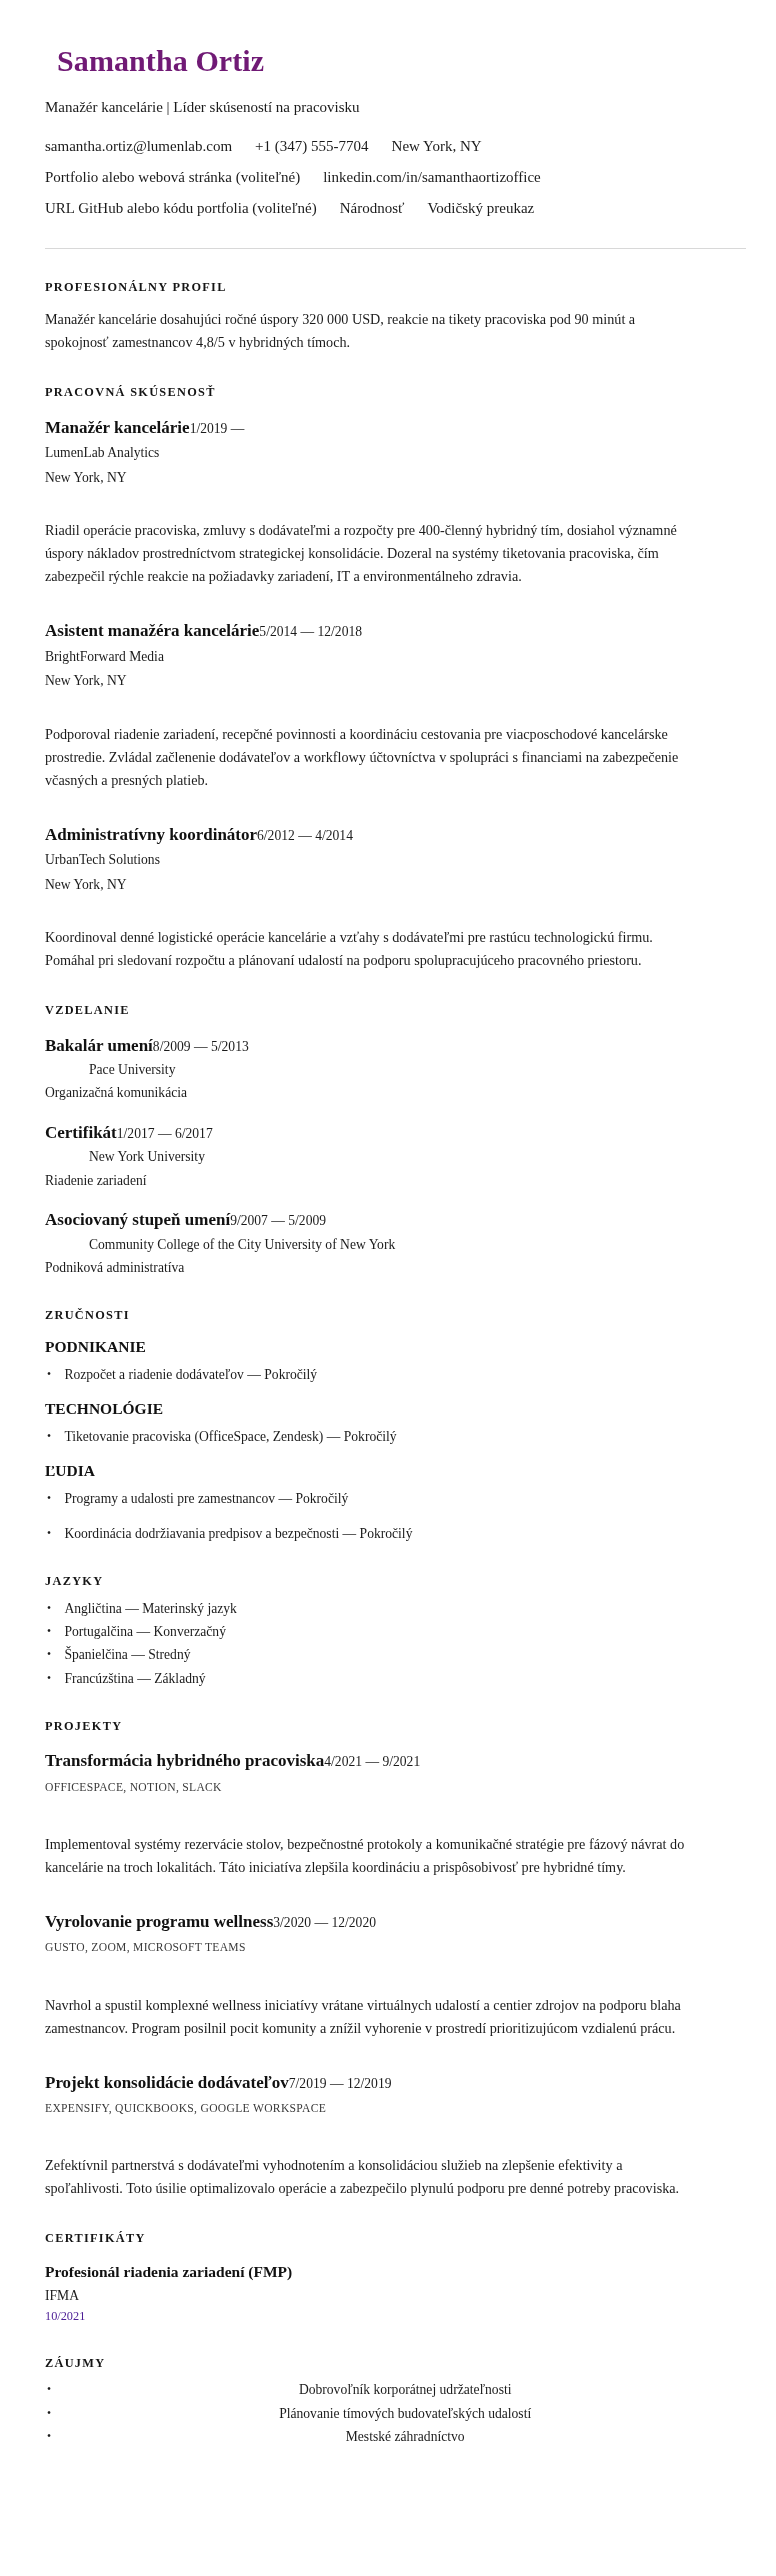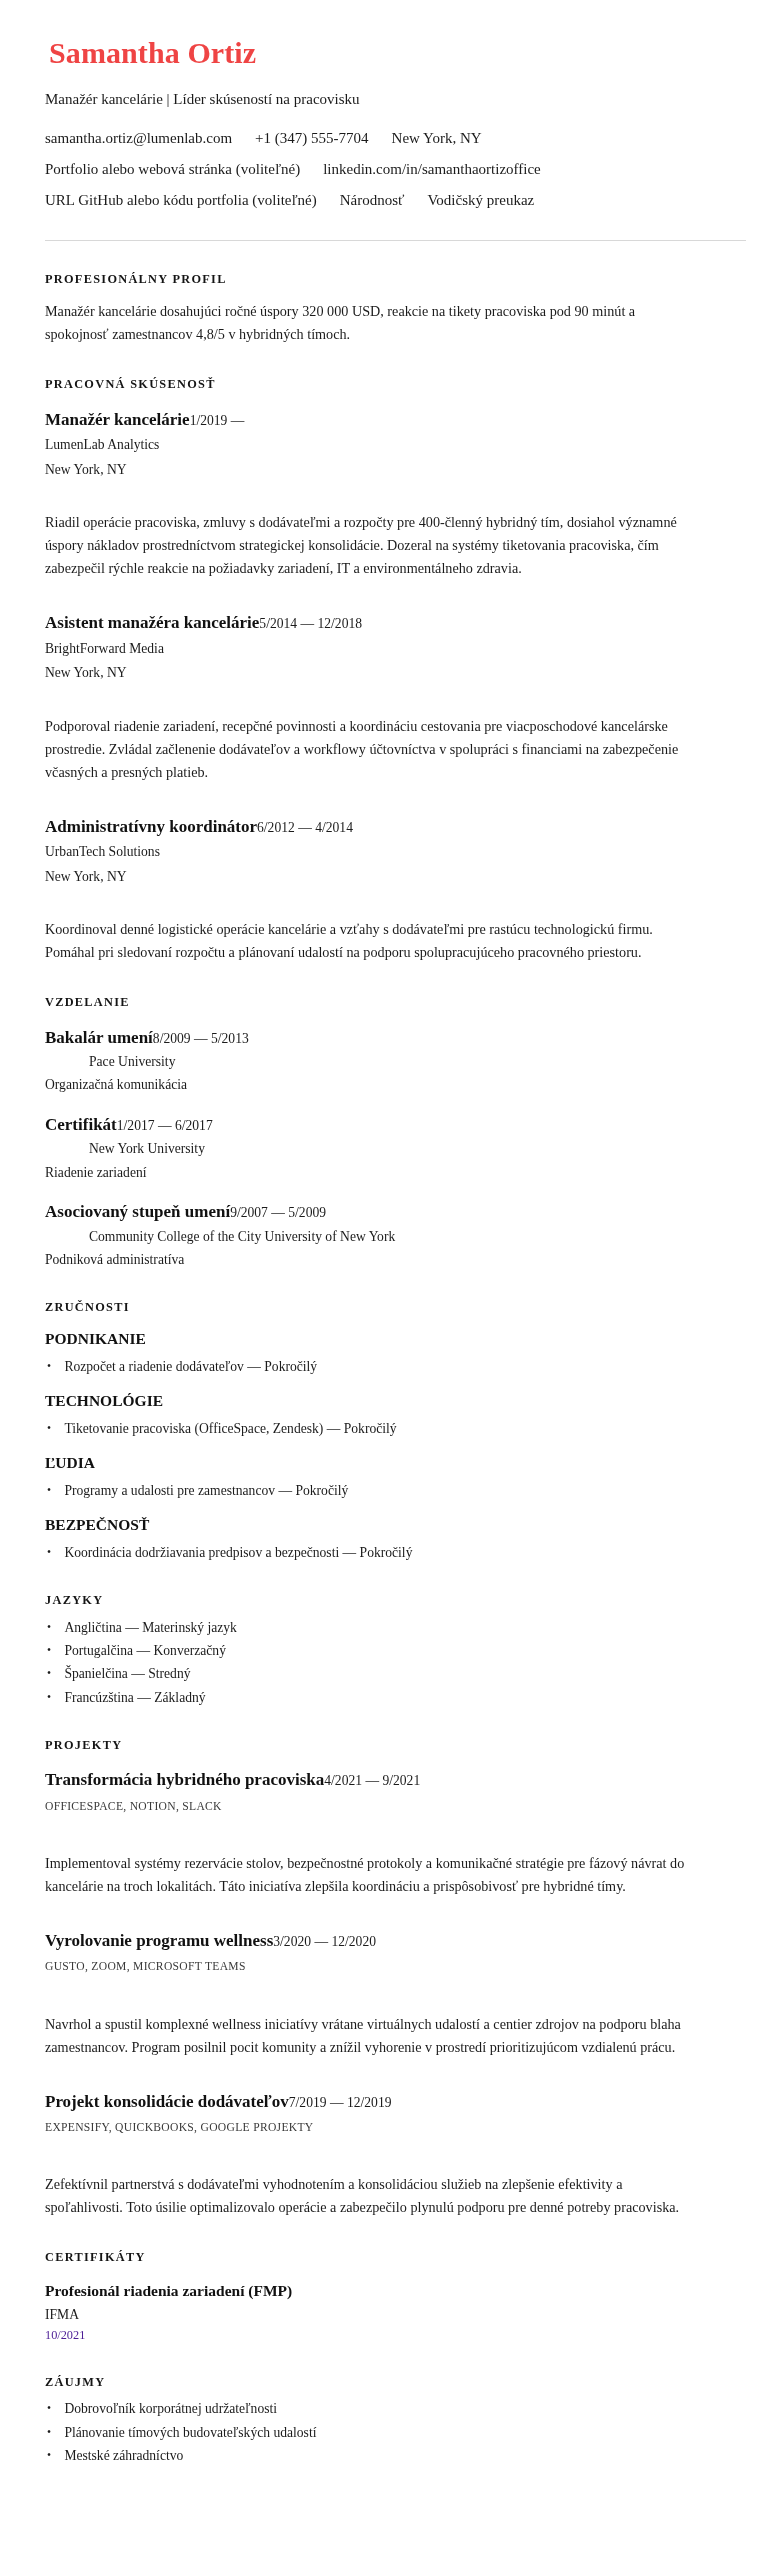--- a/index.html
+++ b/index.html
@@ -4,21 +4,21 @@
 <style>
   html,body { margin:0; padding:0; background:#ffffff; }
   body {
     width:776px; min-height:2576px;
     font-family:"Liberation Serif","DejaVu Serif",serif;
     color:#1b1b1b;
   }
   .page { padding:32px 30px 34px 45px; box-sizing:border-box; }
 
   
-  .name { font-size:30px; line-height:1.15; font-weight:700; margin:4px; color:#ef4444; letter-spacing:0.1px; }
+  .name { font-size:30px; line-height:1.15; font-weight:700; margin:12px; color:#701a75; letter-spacing:0.1px; }
   .subtitle { font-size:15px; line-height:19.4px; margin-top:19.4px; }
   .contact-row { display:flex; gap:23px; font-size:15px; line-height:19.4px; }
   .contact-row.first { margin-top:19.4px; }
   .contact-row + .contact-row { margin-top:11.6px; }
   .divider { border:none; border-top:1.9px solid #d8d8d8; margin:30px 0 0 0; }
 
   
   section { margin-top:31px; }
   h2.sec-head { font-size:12.3px; font-weight:700; letter-spacing:1.3px; margin:0; color:#151515; line-height:14.2px; }
 
@@ -171,21 +171,20 @@
     </div>
 
     <div class="skill-cat">
       <h3 class="cat-name">ĽUDIA</h3>
       <ul class="plain">
         <li>Programy a udalosti pre zamestnancov — Pokročilý</li>
       </ul>
     </div>
 
     <div class="skill-cat">
-      <h3 class="cat-name">BEZPEČNOSŤ</h3>
       <ul class="plain">
         <li>Koordinácia dodržiavania predpisov a bezpečnosti — Pokročilý</li>
       </ul>
     </div>
   </section>
 
   <section>
     <h2 class="sec-head">JAZYKY</h2>
     <ul class="plain" style="margin-top:10.4px;">
       <li>Angličtina — Materinský jazyk</li>
@@ -214,37 +213,37 @@
       </div>
       <div class="tools">GUSTO, ZOOM, MICROSOFT TEAMS</div>
       <p class="desc proj-desc">Navrhol a spustil komplexné wellness iniciatívy vrátane virtuálnych udalostí a centier zdrojov na podporu blaha zamestnancov. Program posilnil pocit komunity a znížil vyhorenie v prostredí prioritizujúcom vzdialenú prácu.</p>
     </article>
 
     <article class="entry">
       <div class="entry-head">
         <h3 class="entry-title">Projekt konsolidácie dodávateľov</h3>
         <span class="entry-dates">7/2019 — 12/2019</span>
       </div>
-      <div class="tools">EXPENSIFY, QUICKBOOKS, GOOGLE PROJEKTY</div>
+      <div class="tools">EXPENSIFY, QUICKBOOKS, GOOGLE WORKSPACE</div>
       <p class="desc proj-desc">Zefektívnil partnerstvá s dodávateľmi vyhodnotením a konsolidáciou služieb na zlepšenie efektivity a spoľahlivosti. Toto úsilie optimalizovalo operácie a zabezpečilo plynulú podporu pre denné potreby pracoviska.</p>
     </article>
   </section>
 
   <section>
     <h2 class="sec-head">CERTIFIKÁTY</h2>
     <article class="entry">
       <h3 class="cert-name">Profesionál riadenia zariadení (FMP)</h3>
       <div class="issuer">IFMA</div>
       <div class="cert-date">10/2021</div>
     </article>
   </section>
 
   <section>
     <h2 class="sec-head">ZÁUJMY</h2>
-    <ul class="plain" style="margin-top:10.4px;">
+    <ul class="plain" style="margin-top:10.4px;text-align:center;">
       <li>Dobrovoľník korporátnej udržateľnosti</li>
       <li>Plánovanie tímových budovateľských udalostí</li>
       <li>Mestské záhradníctvo</li>
     </ul>
   </section>
 
 </div>
 
 
 </body></html>

